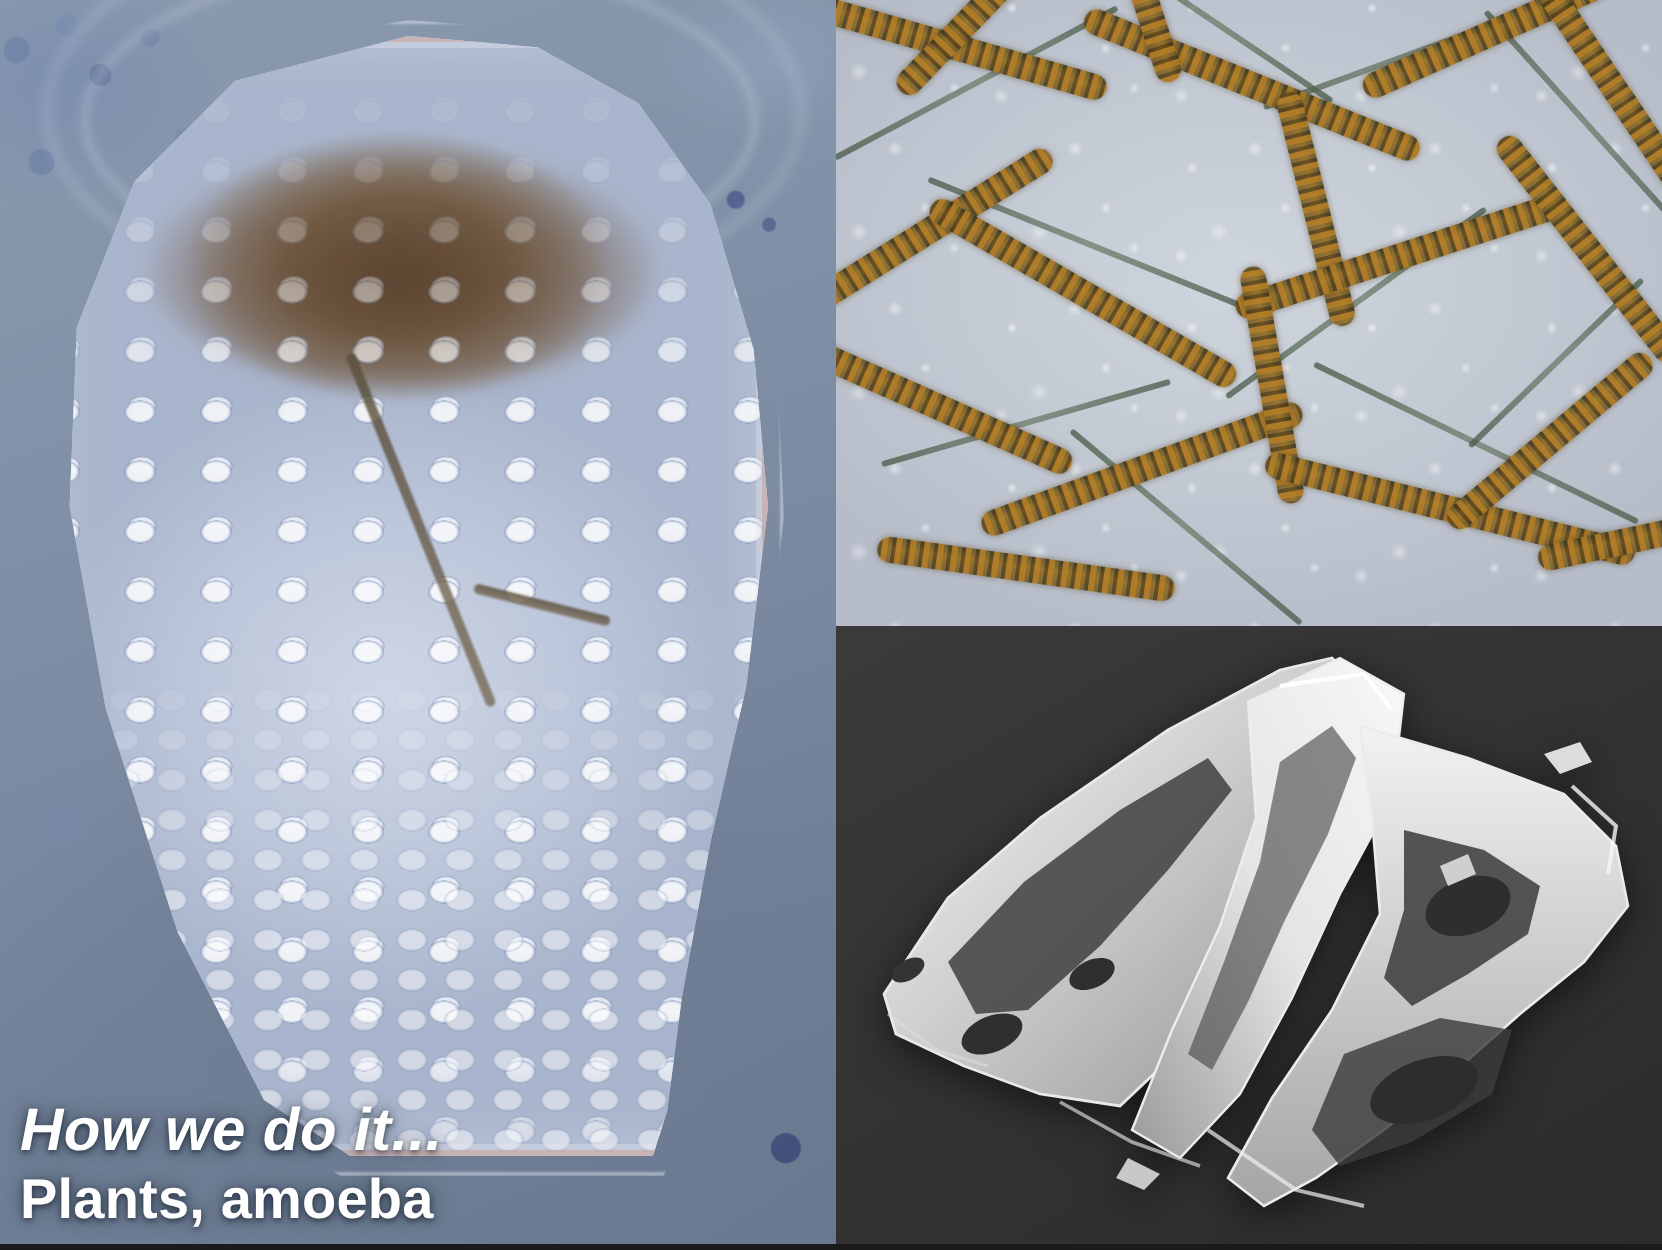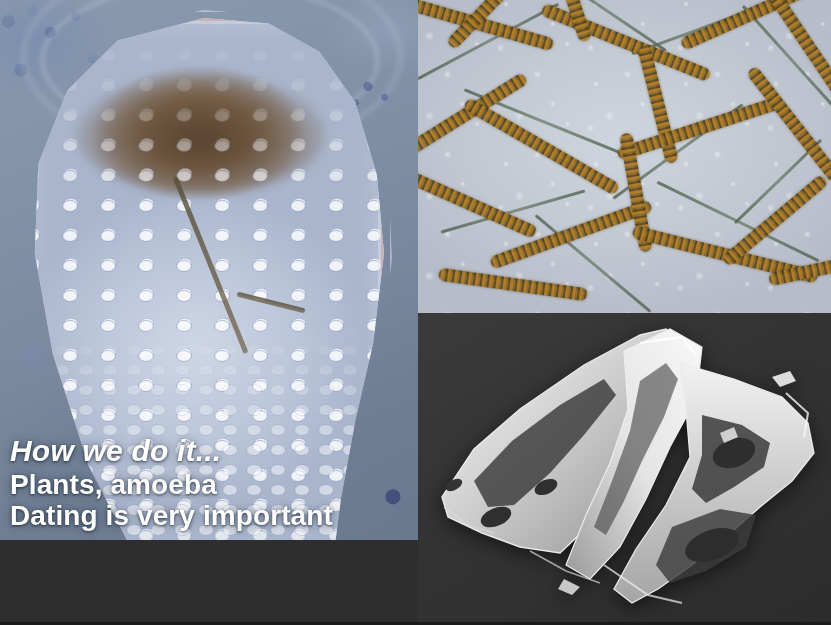--- a/index.html
+++ b/index.html
@@ -9,21 +9,21 @@
     position:relative;
     width:831px;height:625px;
     overflow:hidden;
     background:#2e2e2e;
     border-bottom:3px solid #1b1b1b;
     box-sizing:border-box;
   }
 
   
   .panel-amoeba{
-    position:absolute;left:0;top:0;width:418px;height:540px;
+    position:absolute;left:0;top:0;width:418px;height:624px;
     overflow:hidden;
     background:
       radial-gradient(ellipse 120px 90px at 30px 40px, rgba(120,140,175,.75), rgba(0,0,0,0) 70%),
       radial-gradient(ellipse 90px 60px at 385px 30px, rgba(150,165,190,.55), rgba(0,0,0,0) 70%),
       radial-gradient(ellipse 300px 260px at 210px 520px, #6d7d93, rgba(0,0,0,0) 75%),
       linear-gradient(160deg,#8b9aae 0%,#8292a8 28%,#7a89a0 55%,#6f7e95 78%,#69788f 100%);
   }
   
   .amoeba-grain{
     position:absolute;inset:0;
@@ -199,21 +199,20 @@
       <div class="shell-scales"></div>
       <div class="shell-scales fine"></div>
     </div>
     <div class="shell-rim"></div>
     <div class="strand"></div>
     <div class="strand b"></div>
 
     <div class="caption">
       <div class="headline">How we do it...</div>
       <div class="sub">Plants, amoeba</div>
-      <div class="sub">Dating is very important</div>
     </div>
   </div>
 
   <div class="panel-plant">
     <div class="plant-cells"></div>
 
     <div class="vein" style="left:-10px;top:40px;width:160px;transform:rotate(-28deg);"></div>
     <div class="vein" style="left:120px;top:10px;width:140px;transform:rotate(34deg);"></div>
     <div class="vein" style="left:210px;top:30px;width:130px;transform:rotate(-20deg);"></div>
     <div class="vein" style="left:300px;top:60px;width:150px;transform:rotate(48deg);"></div>

